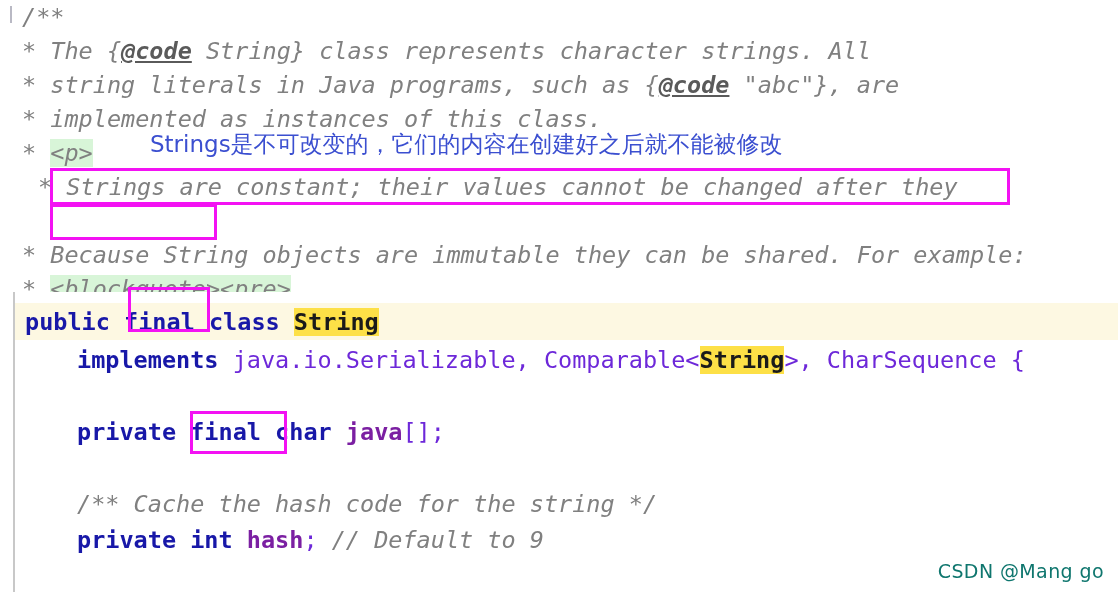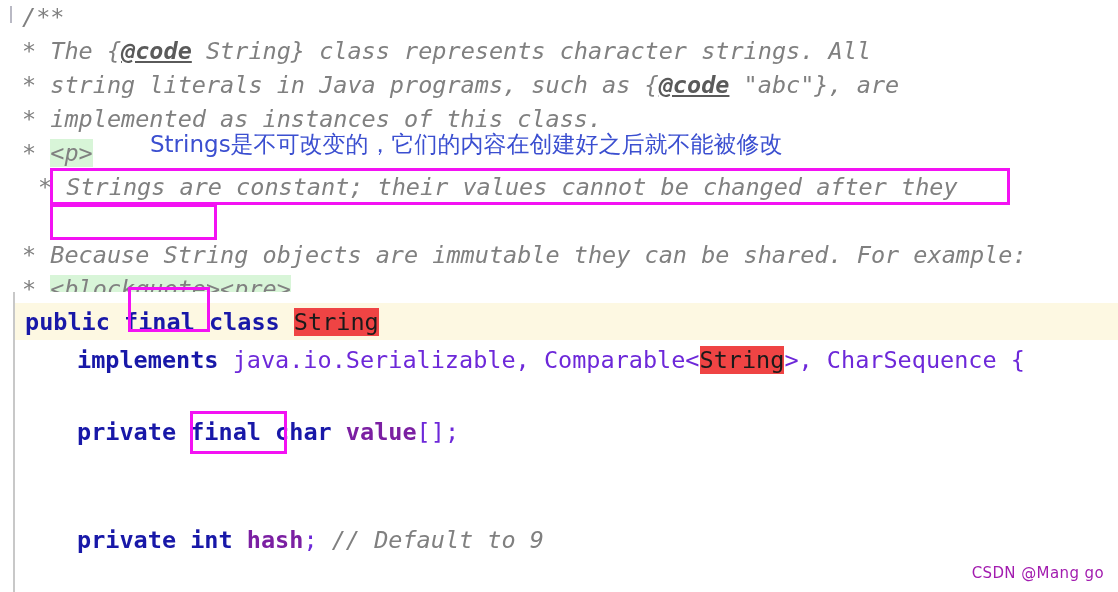--- a/index.html
+++ b/index.html
@@ -111,31 +111,31 @@
     height: 38px;
     line-height: 38px;
     font-size: 23.5px;
     white-space: pre;
     color: #1a1a1a;
   }
   .kw { color: #1818a8; font-weight: bold; }
   .ident-purple { color: #7b1fa2; font-weight: bold; }
   .plain { color: #6d28d9; font-weight: normal; }
   .cmt { color: #808080; font-style: italic; font-weight: normal; }
-  .lav { background: #ef4444; }
+  .lav { background: #fde047; font-weight: bold; }
   .pad-l { display: inline-block; width: 26px; }
 
   
   #watermark {
     position: absolute;
     right: 14px;
     bottom: 10px;
     font-family: "DejaVu Sans", "Liberation Sans", sans-serif;
-    font-size: 15px;
-    color: #a21caf;
+    font-size: 19px;
+    color: #0f766e;
     letter-spacing: 0.4px;
     white-space: pre;
   }
 </style>
 </head>
 <body>
 
 <div id="javadoc-panel">
 
   <span class="caret-mark"></span>
@@ -163,25 +163,25 @@
 <div id="code-panel">
   <div id="code-gutter-line"></div>
   <div id="caret-highlight-row"></div>
 
   <div class="code-line" style="left:25px; top:11px;"><span class="kw">public</span> <span class="kw">final</span> <span class="kw">class</span> <span class="lav">String</span></div>
 
   <div class="code-line" style="left:25px; top:49px;"><span class="pad-l"> </span><span class="pad-l"> </span><span class="kw">implements</span><span class="plain"> java.io.Serializable, Comparable&lt;</span><span class="lav">String</span><span class="plain">&gt;, CharSequence {</span></div>
 
   <div class="code-line" style="left:25px; top:85px;"><span class="pad-l"> </span><span class="pad-l"> </span></div>
 
-  <div class="code-line" style="left:25px; top:121px;"><span class="pad-l"> </span><span class="pad-l"> </span><span class="kw">private</span> <span class="kw">final</span> <span class="kw">char</span> <span class="ident-purple">value</span><span class="plain">[];</span></div>
+  <div class="code-line" style="left:25px; top:121px;"><span class="pad-l"> </span><span class="pad-l"> </span><span class="kw">private</span> <span class="kw">final</span> <span class="kw">char</span> <span class="ident-purple">java</span><span class="plain">[];</span></div>
 
   <div class="code-line" style="left:25px; top:157px;"><span class="pad-l"> </span></div>
 
-  <div class="code-line" style="left:25px; top:193px;"><span class="pad-l"> </span><span class="pad-l"> </span></div>
+  <div class="code-line" style="left:25px; top:193px;"><span class="pad-l"> </span><span class="pad-l"> </span><span class="cmt">/** Cache the hash code for the string */</span></div>
 
   <div class="code-line" style="left:25px; top:229px;"><span class="pad-l"> </span><span class="pad-l"> </span><span class="kw">private</span> <span class="kw">int</span> <span class="ident-purple">hash</span><span class="plain">; </span><span class="cmt">// Default to 9</span></div>
 </div>
 
 <div class="mbox" style="left:50px; top:168px; width:960px; height:37px;"></div>
 <div class="mbox" style="left:50px; top:204px; width:167px; height:36px;"></div>
 <div class="mbox" style="left:128px; top:287px; width:82px; height:45px;"></div>
 <div class="mbox" style="left:190px; top:411px; width:97px; height:43px;"></div>
 
 <div id="watermark">CSDN @Mang go</div>

